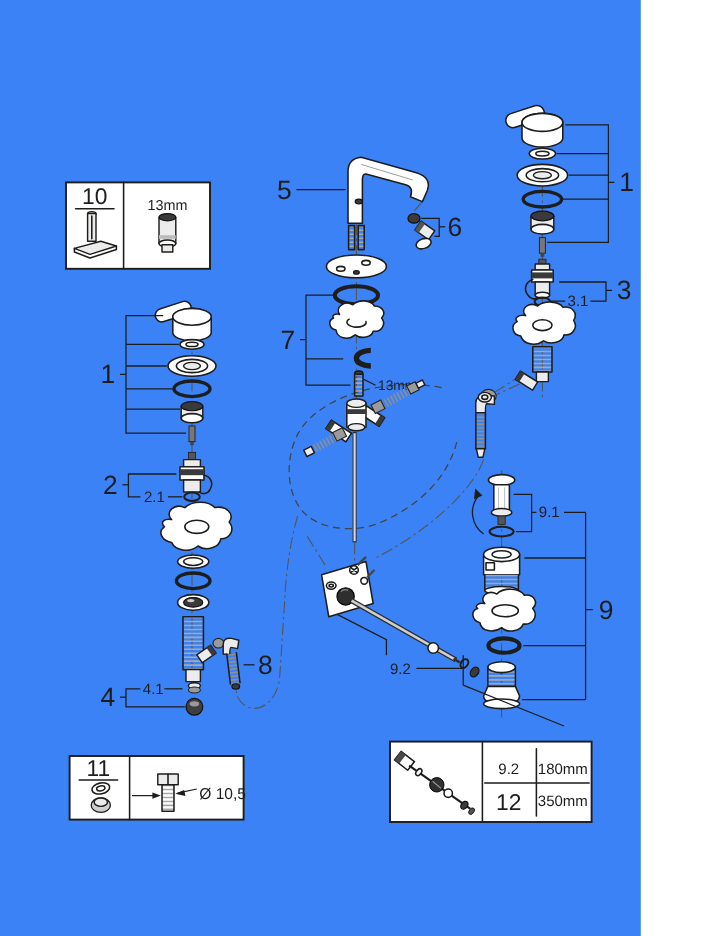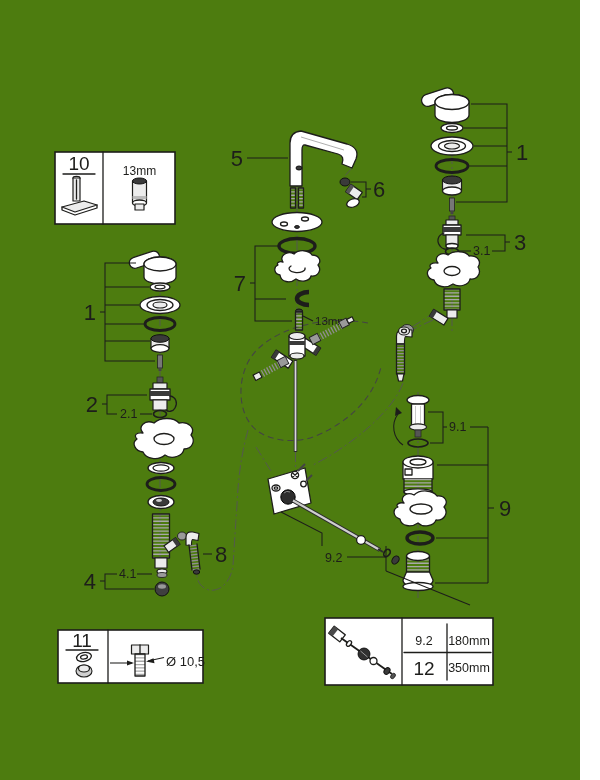--- a/index.html
+++ b/index.html
@@ -1,16 +1,16 @@
 <!DOCTYPE html>
 <html><head>
 <meta charset="utf-8">
 <style>
   html,body{margin:0;padding:0;background:#fff;}
-  .stage{position:relative;width:580px;height:780px;background:#4d7c0f;overflow:hidden;}
+  .stage{position:relative;width:534px;height:780px;background:#3b82f6;overflow:hidden;}
   svg{display:block;}
   text{font-family:"Liberation Sans", sans-serif; fill:#1d1d1b;}
   .n-big{font-size:22px;}
   .n-sm{font-size:12.5px;}
   .n-xs{font-size:11.5px;}
   .n-box{font-size:19px;}
   .n-tbl{font-size:12.5px;}
   .n-tbl2{font-size:13px;}
   .n-12{font-size:19px;}
   .s{stroke:#1d1d1b;fill:none;stroke-width:1.3;stroke-linecap:round;stroke-linejoin:round;}

